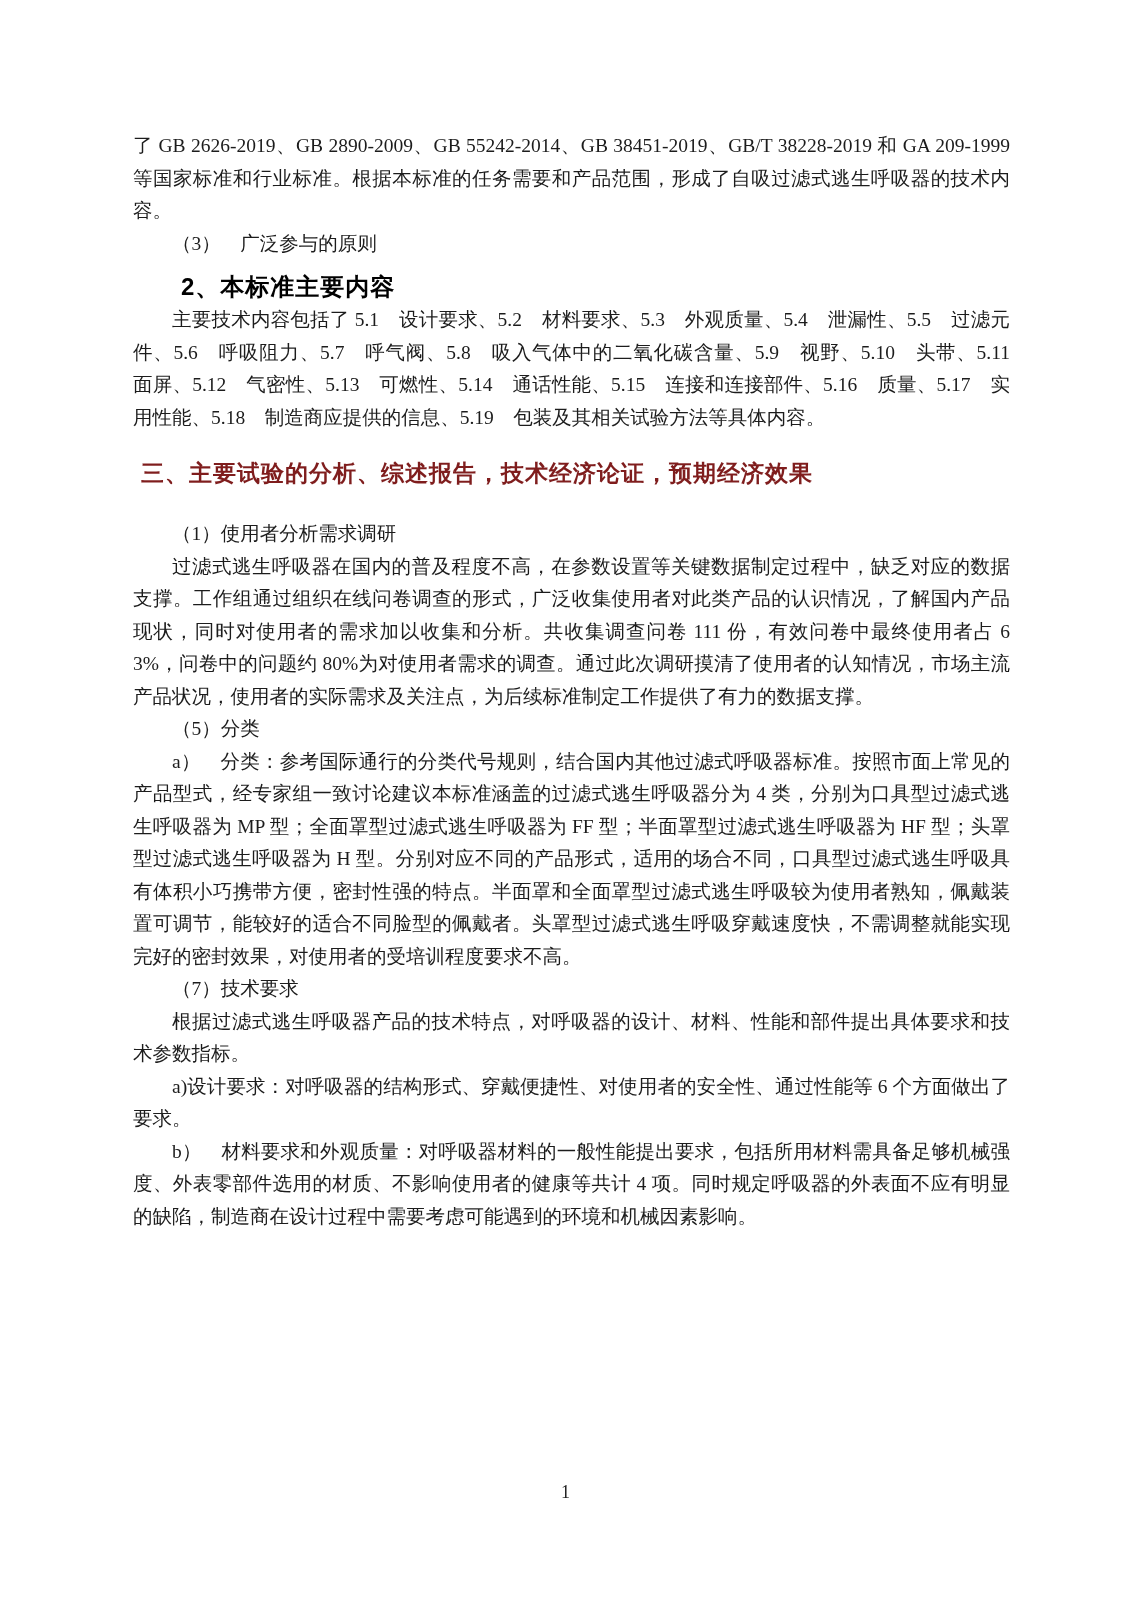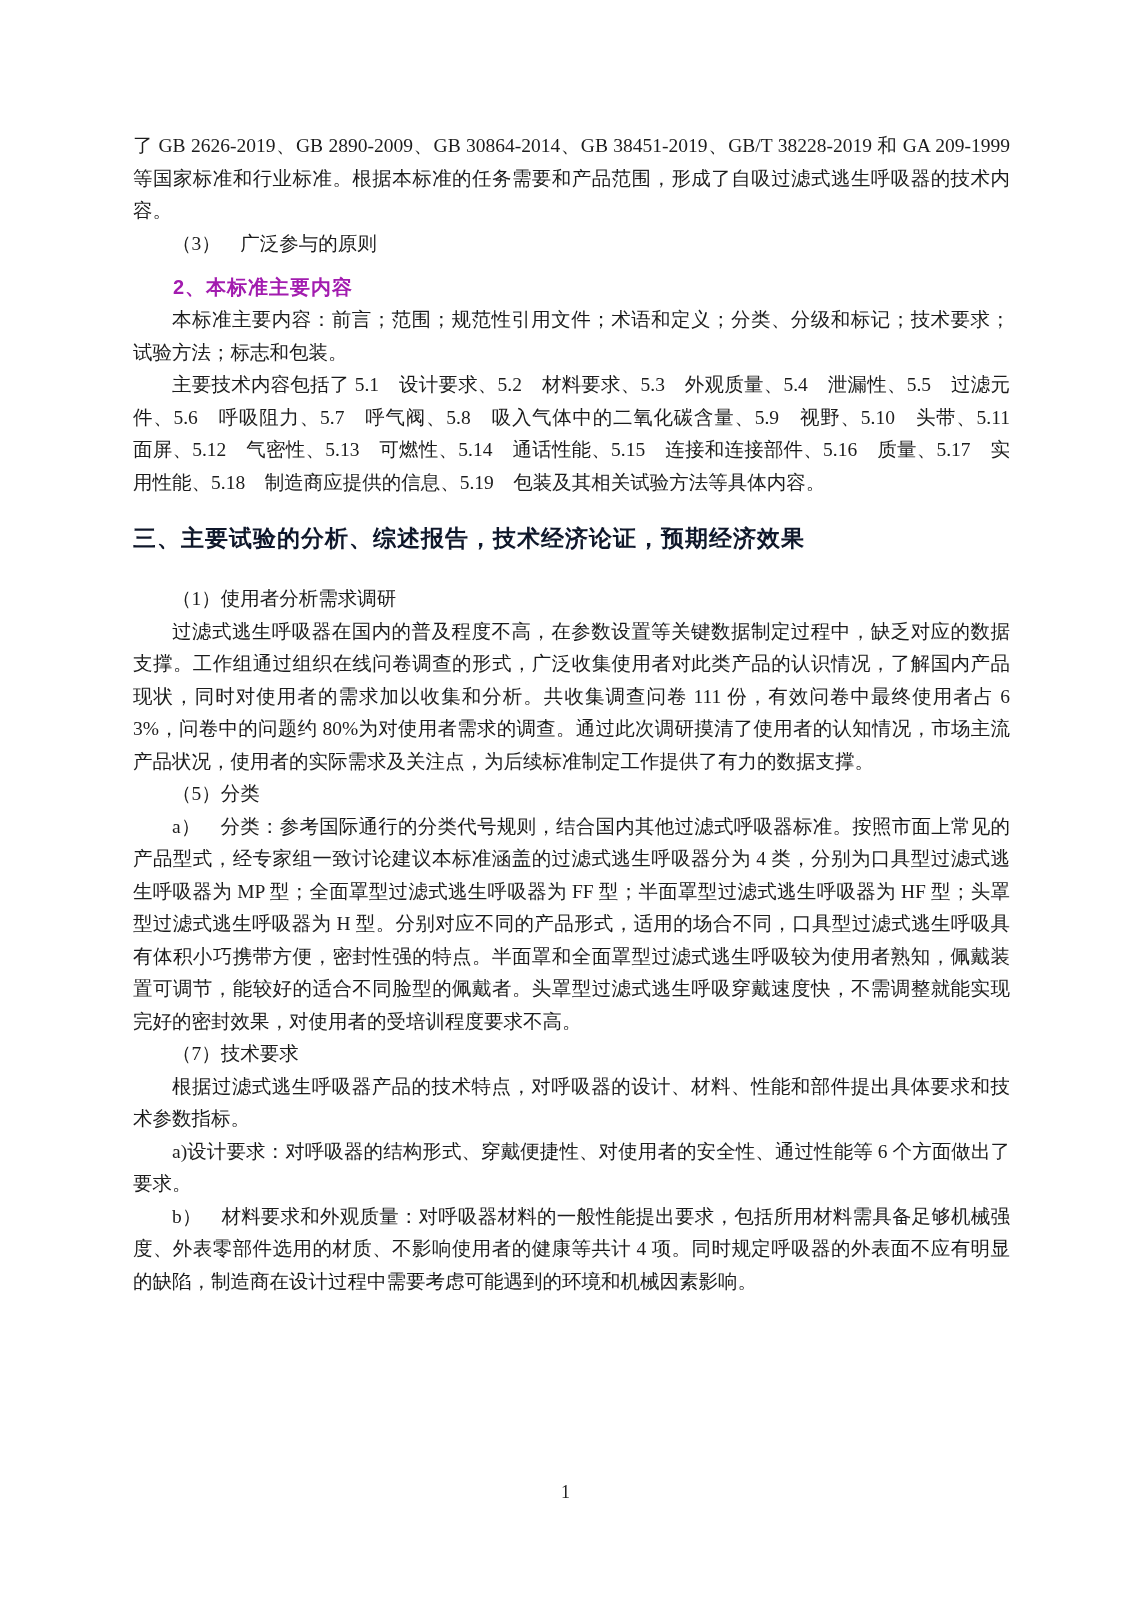--- a/index.html
+++ b/index.html
@@ -28,62 +28,61 @@
     word-break: break-all;
   }
   .indent {
     text-indent: 2em;
   }
   .heading-sub {
     margin: 10px 0 0 0;
     padding-left: 2em;
     font-family: "Liberation Sans", "DejaVu Sans", sans-serif;
     font-weight: bold;
-    font-size: 20px;
+    font-size: 24px;
     line-height: 34px;
-    color: #a21caf;
+    color: #000000;
     letter-spacing: 1px;
     text-align: left;
     text-indent: 0;
   }
   .heading-main {
-    margin: 19px 0 25px 0;
+    margin: 19px 0 25px 8px;
     font-family: "Liberation Sans", "DejaVu Sans", sans-serif;
     font-weight: bold;
     font-size: 23px;
     line-height: 40px;
-    color: #0f172a;
+    color: #7f1d1d;
     letter-spacing: 1px;
     text-align: left;
     text-indent: 0;
   }
   .page-number {
     position: absolute;
     left: 0;
     right: 0;
     top: 1480px;
     text-align: center;
     font-size: 18px;
     line-height: 24px;
     color: #222222;
   }
 </style>
 </head>
 <body>
 
 <div class="page">
 
-  <p class="para">了 GB 2626-2019、GB 2890-2009、GB 30864-2014、GB 38451-2019、GB/T 38228-2019 和 GA 209-1999 等国家标准和行业标准。根据本标准的任务需要和产品范围，形成了自吸过滤式逃生呼吸器的技术内容。</p>
+  <p class="para">了 GB 2626-2019、GB 2890-2009、GB 55242-2014、GB 38451-2019、GB/T 38228-2019 和 GA 209-1999 等国家标准和行业标准。根据本标准的任务需要和产品范围，形成了自吸过滤式逃生呼吸器的技术内容。</p>
 
   <p class="para indent">（3）　广泛参与的原则</p>
 
 
   <p class="para heading-sub">2、本标准主要内容</p>
 
-  <p class="para indent">本标准主要内容：前言；范围；规范性引用文件；术语和定义；分类、分级和标记；技术要求；试验方法；标志和包装。</p>
 
   <p class="para indent">主要技术内容包括了 5.1　设计要求、5.2　材料要求、5.3　外观质量、5.4　泄漏性、5.5　过滤元件、5.6　呼吸阻力、5.7　呼气阀、5.8　吸入气体中的二氧化碳含量、5.9　视野、5.10　头带、5.11　面屏、5.12　气密性、5.13　可燃性、5.14　通话性能、5.15　连接和连接部件、5.16　质量、5.17　实用性能、5.18　制造商应提供的信息、5.19　包装及其相关试验方法等具体内容。</p>
 
   <p class="para heading-main">三、主要试验的分析、综述报告，技术经济论证，预期经济效果</p>
 
   <p class="para indent">（1）使用者分析需求调研</p>
 
   <p class="para indent">过滤式逃生呼吸器在国内的普及程度不高，在参数设置等关键数据制定过程中，缺乏对应的数据支撑。工作组通过组织在线问卷调查的形式，广泛收集使用者对此类产品的认识情况，了解国内产品现状，同时对使用者的需求加以收集和分析。共收集调查问卷 111 份，有效问卷中最终使用者占 63%，问卷中的问题约 80%为对使用者需求的调查。通过此次调研摸清了使用者的认知情况，市场主流产品状况，使用者的实际需求及关注点，为后续标准制定工作提供了有力的数据支撑。</p>
 
   <p class="para indent">（5）分类</p>

